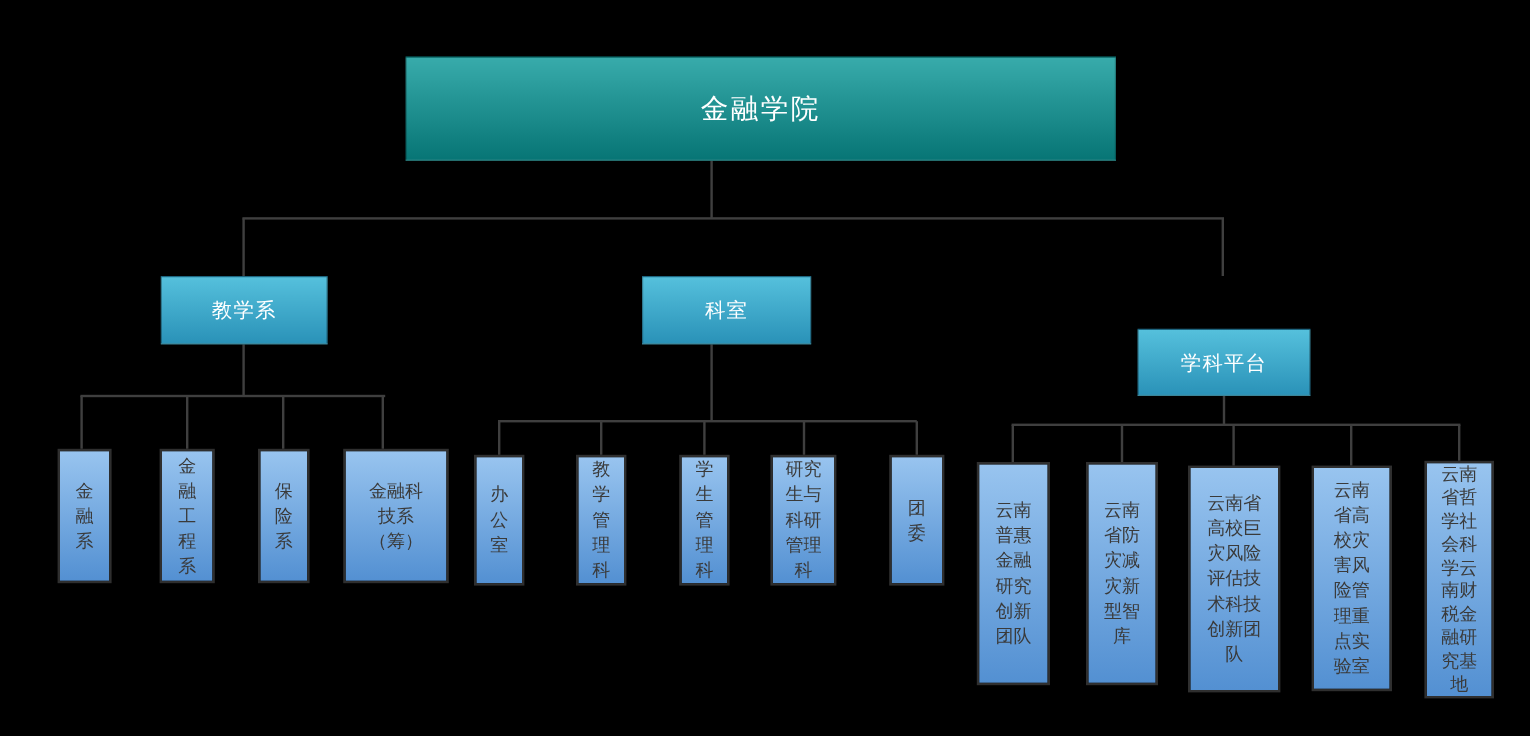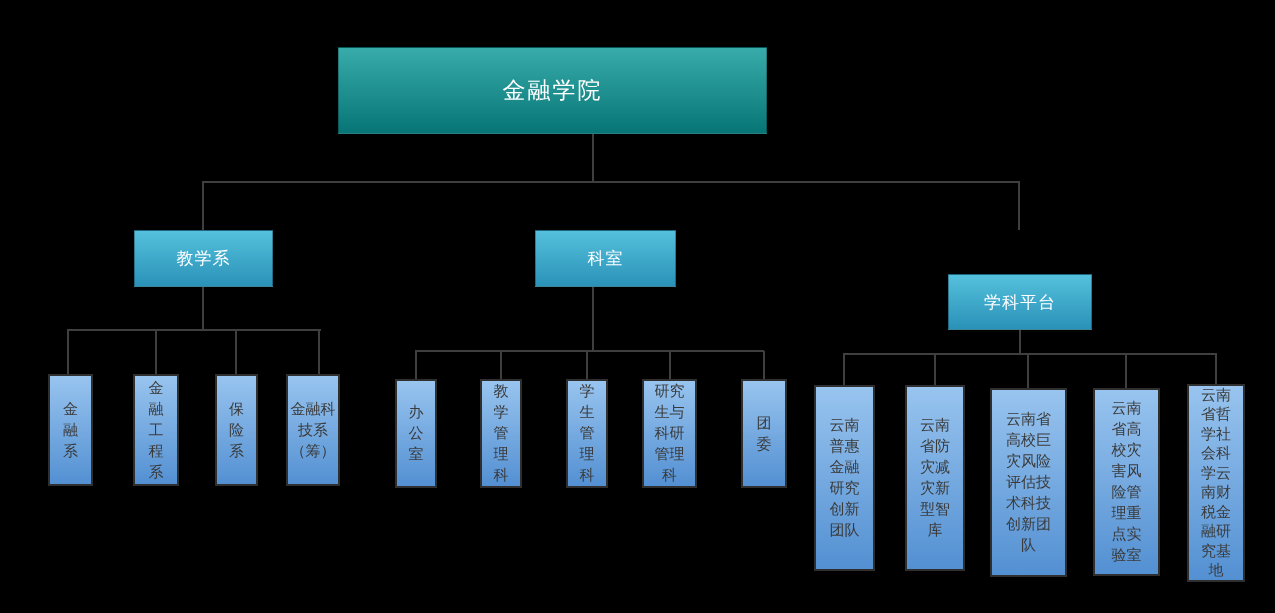--- a/index.html
+++ b/index.html
@@ -28,29 +28,29 @@
   }
   .l3{
     background:linear-gradient(180deg,var(--l3-top,#98c4ef),var(--l3-bottom,#5390d2));
     border:2px solid var(--l3-border,#2f2f2f);
     color:var(--l3-text,#3a3a3a);font-size:15px;line-height:21px;
   }
   .l3 span{white-space:pre-line;display:block;}
   .l3.tight{line-height:19.5px;}
 
   
-  #root-box{left:338px;top:47px;width:429px;height:87px;}
+  #root-box{left:338px;top:47px;width:592px;height:87px;}
   #g0{left:134px;top:230px;width:139px;height:57px;}
   #g1{left:523px;top:230px;width:141px;height:57px;margin-left:12px;}
   #g2{left:948px;top:230px;width:144px;height:56px;margin-top:44px;}
 
   #g0c0{left:48px;top:374px;width:45px;height:112px;}
   #g0c1{left:133px;top:374px;width:46px;height:112px;}
   #g0c2{left:215px;top:374px;width:43px;height:112px;}
-  #g0c3{left:286px;top:374px;width:54px;height:112px;}
+  #g0c3{left:286px;top:374px;width:88px;height:112px;}
 
   #g1c0{left:395px;top:379px;width:42px;height:109px;}
   #g1c1{left:480px;top:379px;width:42px;height:109px;}
   #g1c2{left:566px;top:379px;width:42px;height:109px;}
   #g1c3{left:642px;top:379px;width:55px;height:109px;}
   #g1c4{left:741px;top:379px;width:46px;height:109px;}
 
   #g2c0{left:814px;top:385px;width:61px;height:186px;}
   #g2c1{left:905px;top:385px;width:60px;height:186px;}
   #g2c2{left:990px;top:388px;width:77px;height:189px;}

